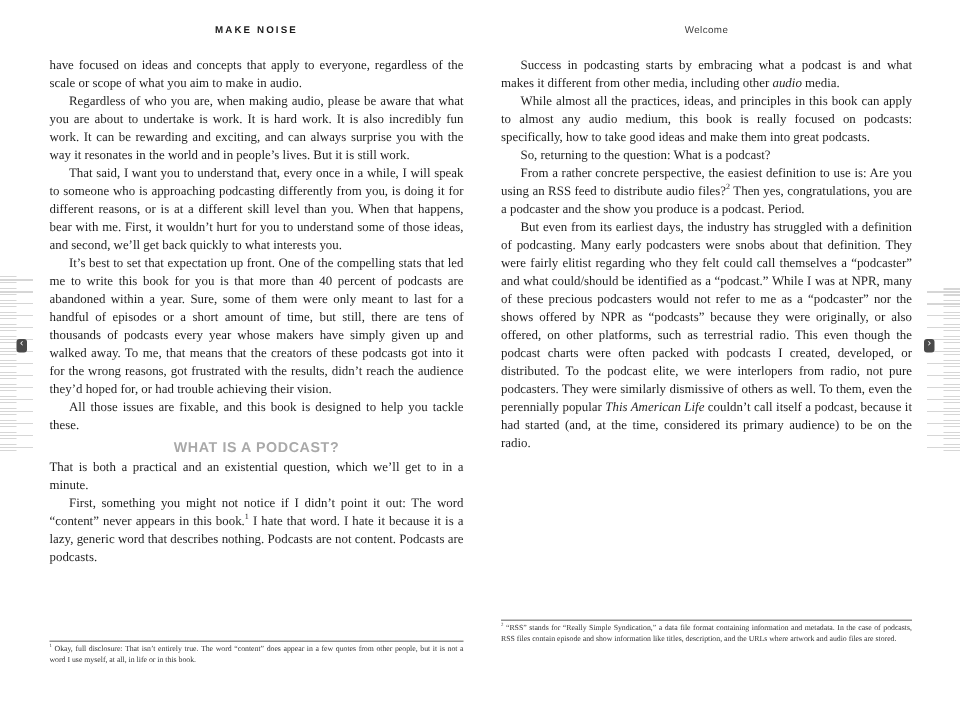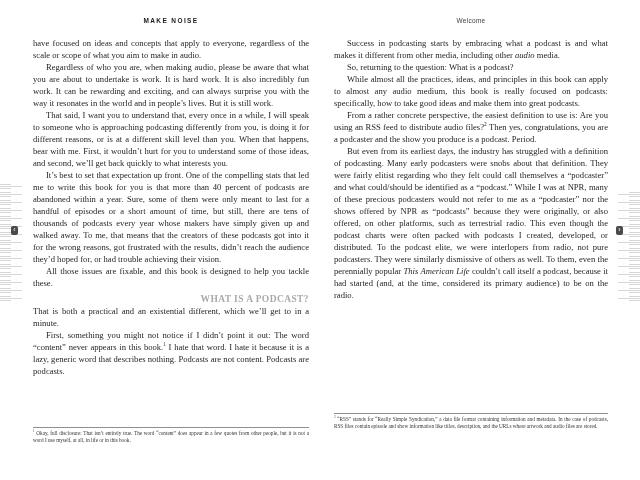--- a/index.html
+++ b/index.html
@@ -12,23 +12,23 @@
   .page-left{left:33px;width:276px;}
   .page-right{left:334px;width:274px;}
   .running-head{position:absolute;top:17px;left:0;right:0;text-align:center;
                 font-family:"Liberation Sans","DejaVu Sans",sans-serif;font-size:6.5px;color:#1a1a1a;}
   .rh-bold{font-weight:bold;letter-spacing:1.4px;}
   .rh-light{font-weight:normal;color:#3c3c3c;letter-spacing:.3px;}
   .page-body{position:absolute;top:37px;left:0;right:0;font-size:8.6px;line-height:12px;
              text-align:justify;}
   .page-body p{margin:0;text-indent:13px;}
   .page-body p.noindent{text-indent:0;}
-  .section-heading{margin:4px 0 0 0;font-family:Liberation Serif, serif;
+  .section-heading{margin:4px 0 0 0;font-family:Liberation Sans, sans-serif;
                    font-weight:bold;font-size:9.5px;line-height:12px;color:var(--heading-gray);
-                   letter-spacing:.4px;text-align:right;}
+                   letter-spacing:.4px;text-align:center;}
   sup{font-size:62%;vertical-align:super;line-height:0;}
   i{}
   .footnote{position:absolute;left:0;right:0;border-top:1px solid #8f8f8f;padding-top:2px;
             font-size:5.2px;line-height:6.6px;color:var(--fn);text-align:justify;}
   .fn-left{top:427px;}
   .fn-right{top:413px;}
   .edge-stack{position:absolute;pointer-events:none;}
   .edge-stack .strip{position:absolute;top:0;bottom:0;
      background:repeating-linear-gradient(to bottom,var(--edge-line) 0,var(--edge-line) 1px,transparent 1px,transparent 4px);}
   .edge-stack .strip.alt{background:repeating-linear-gradient(to bottom,var(--edge-line) 0,var(--edge-line) 1px,transparent 1px,transparent 8px);}
@@ -68,31 +68,31 @@
 
   <section class="page page-left">
     <div class="running-head rh-bold">MAKE NOISE</div>
     <div class="page-body">
       <p class="noindent">have focused on ideas and concepts that apply to everyone, regardless of the scale or scope of what you aim to make in audio.</p>
       <p>Regardless of who you are, when making audio, please be aware that what you are about to undertake is work. It is hard work. It is also incredibly fun work. It can be rewarding and exciting, and can always surprise you with the way it resonates in the world and in people’s lives. But it is still work.</p>
       <p>That said, I want you to understand that, every once in a while, I will speak to someone who is approaching podcasting differently from you, is doing it for different reasons, or is at a different skill level than you. When that happens, bear with me. First, it wouldn’t hurt for you to understand some of those ideas, and second, we’ll get back quickly to what interests you.</p>
       <p>It’s best to set that expectation up front. One of the compelling stats that led me to write this book for you is that more than 40 percent of podcasts are abandoned within a year. Sure, some of them were only meant to last for a handful of episodes or a short amount of time, but still, there are tens of thousands of podcasts every year whose makers have simply given up and walked away. To me, that means that the creators of these podcasts got into it for the wrong reasons, got frustrated with the results, didn’t reach the audience they’d hoped for, or had trouble achieving their vision.</p>
       <p>All those issues are fixable, and this book is designed to help you tackle these.</p>
       <h2 class="section-heading">WHAT IS A PODCAST?</h2>
-      <p class="noindent">That is both a practical and an existential different, which we’ll get to in a minute.</p>
+      <p class="noindent">That is both a practical and an existential question, which we’ll get to in a minute.</p>
       <p>First, something you might not notice if I didn’t point it out: The word “content” never appears in this book.<sup>1</sup> I hate that word. I hate it because it is a lazy, generic word that describes nothing. Podcasts are not content. Podcasts are podcasts.</p>
     </div>
     <div class="footnote fn-left"><sup>1</sup> Okay, full disclosure: That isn’t entirely true. The word “content” does appear in a few quotes from other people, but it is not a word I use myself, at all, in life or in this book.</div>
   </section>
 
   <section class="page page-right">
     <div class="running-head rh-light">Welcome</div>
     <div class="page-body">
       <p>Success in podcasting starts by embracing what a podcast is and what makes it different from other media, including other <i>audio</i> media.</p>
+      <p>While almost all the practices, ideas, and principles in this book can apply to almost any audio medium, this book is really focused on podcasts: specifically, how to take good ideas and make them into great podcasts.</p>
       <p>So, returning to the question: What is a podcast?</p>
-      <p>While almost all the practices, ideas, and principles in this book can apply to almost any audio medium, this book is really focused on podcasts: specifically, how to take good ideas and make them into great podcasts.</p>
       <p>From a rather concrete perspective, the easiest definition to use is: Are you using an RSS feed to distribute audio files?<sup>2</sup> Then yes, congratulations, you are a podcaster and the show you produce is a podcast. Period.</p>
       <p>But even from its earliest days, the industry has struggled with a definition of podcasting. Many early podcasters were snobs about that definition. They were fairly elitist regarding who they felt could call themselves a “podcaster” and what could/should be identified as a “podcast.” While I was at NPR, many of these precious podcasters would not refer to me as a “podcaster” nor the shows offered by NPR as “podcasts” because they were originally, or also offered, on other platforms, such as terrestrial radio. This even though the podcast charts were often packed with podcasts I created, developed, or distributed. To the podcast elite, we were interlopers from radio, not pure podcasters. They were similarly dismissive of others as well. To them, even the perennially popular <i>This American Life</i> couldn’t call itself a podcast, because it had started (and, at the time, considered its primary audience) to be on the radio.</p>
     </div>
     <div class="footnote fn-right"><sup>2</sup> “RSS” stands for “Really Simple Syndication,” a data file format containing information and metadata. In the case of podcasts, RSS files contain episode and show information like titles, description, and the URLs where artwork and audio files are stored.</div>
   </section>
 
 </div>
 
 </body></html>

